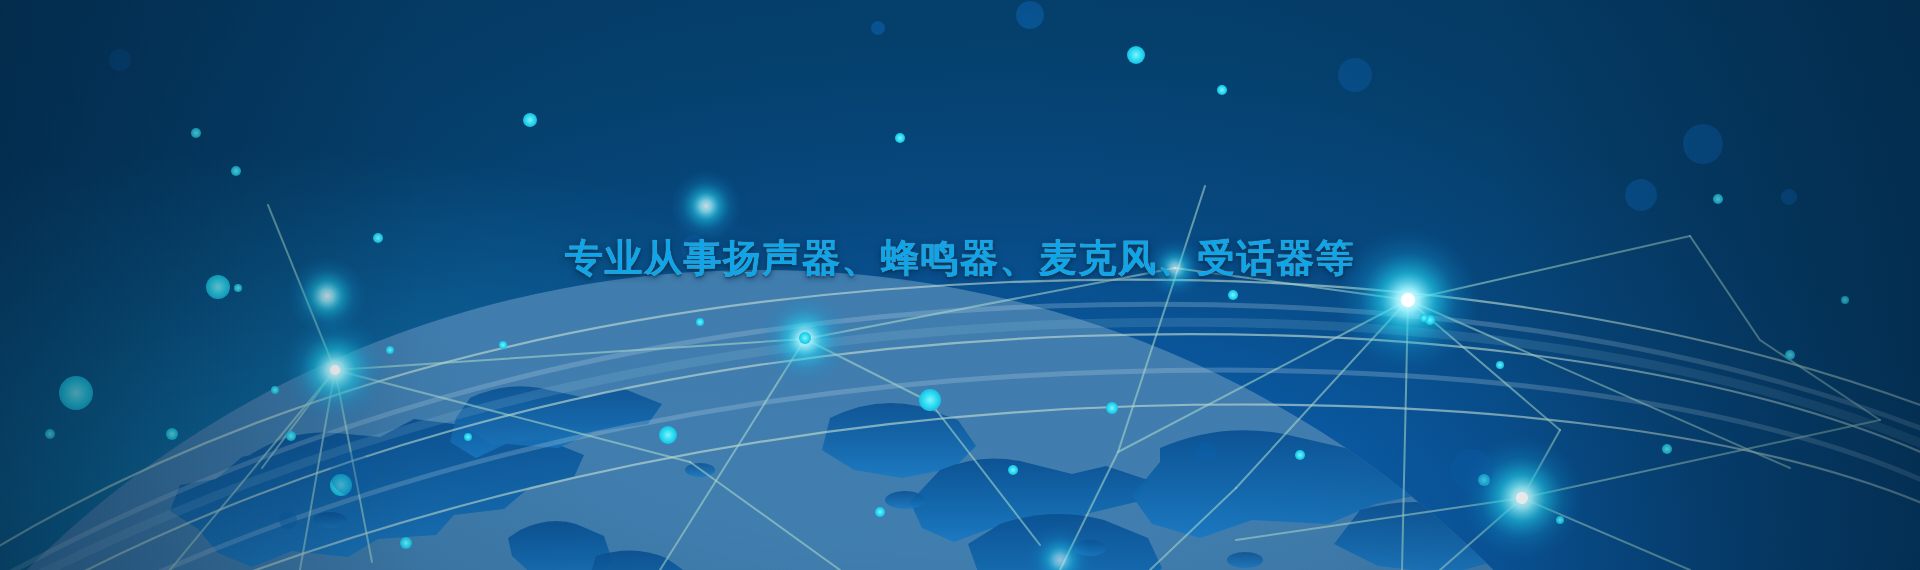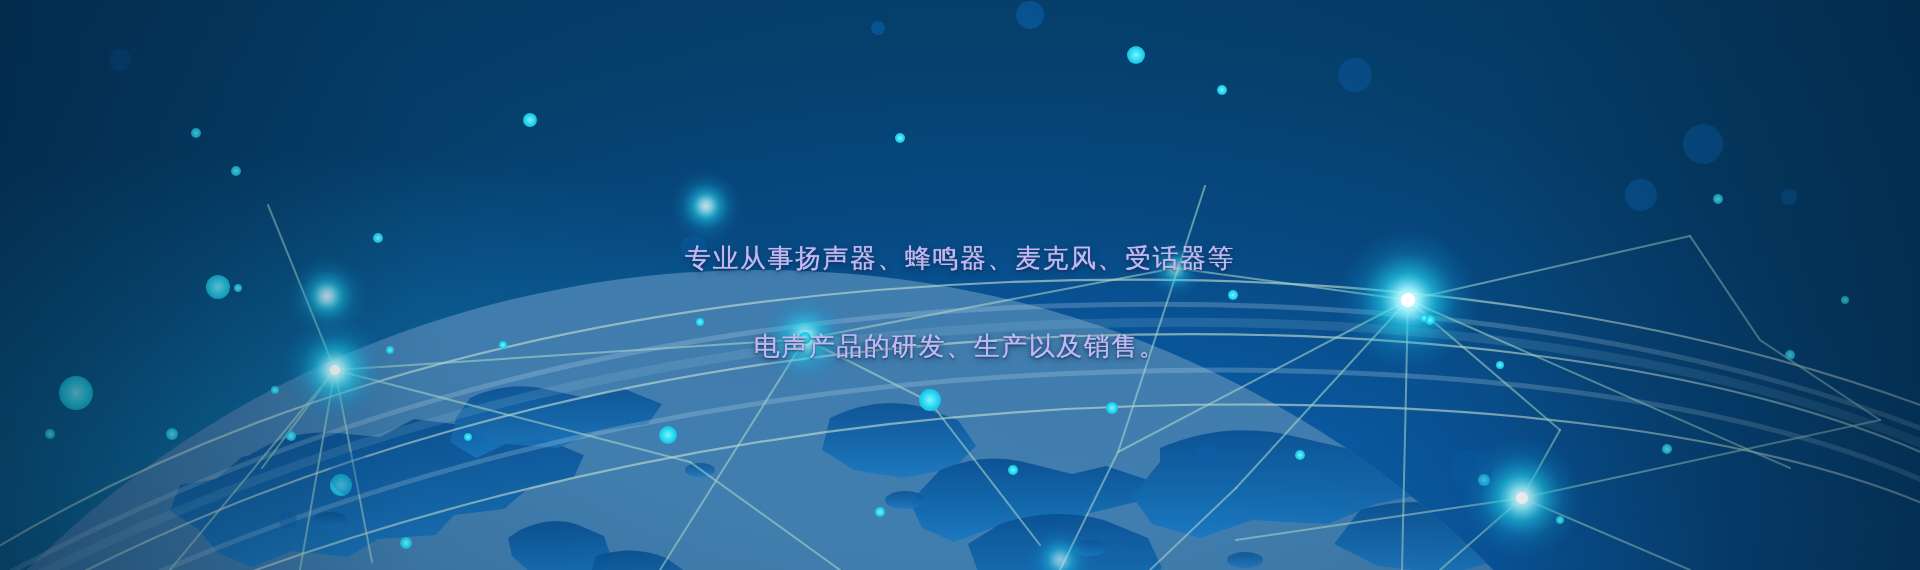--- a/index.html
+++ b/index.html
@@ -42,23 +42,23 @@
   
   #headline {
     position: absolute;
     left: 0; right: 0;
     top: 214px;
     text-align: center;
     z-index: 40;
   }
   #headline .hl {
     display: block;
-    color: #c4b5fd;
-    font-size: 26px;
-    font-weight: 400;
+    color: #0ea5e9;
+    font-size: 38px;
+    font-weight: 700;
     letter-spacing: 1.5px;
     line-height: 88px;
     white-space: nowrap;
     text-shadow:
       0 0 1px rgba(255,255,255,.65),
       0 2px 7px rgba(3,40,72,.75),
       0 1px 2px rgba(3,40,72,.9);
   }
 </style>
 </head>
@@ -275,16 +275,15 @@
       <circle cx="694" cy="248" r="13" fill-opacity=".35"></circle>
       <circle cx="1355" cy="75" r="17" fill-opacity=".4"></circle>
       <circle cx="120" cy="60" r="11" fill-opacity=".3"></circle>
     </g>
   </svg>
 
   <div class="layer" id="vignette"></div>
 
   <div id="headline">
     <span class="hl">专业从事扬声器、蜂鸣器、麦克风、受话器等</span>
-    <span class="hl">电声产品的研发、生产以及销售。</span>
   </div>
 
 </div>
 
 </body></html>

